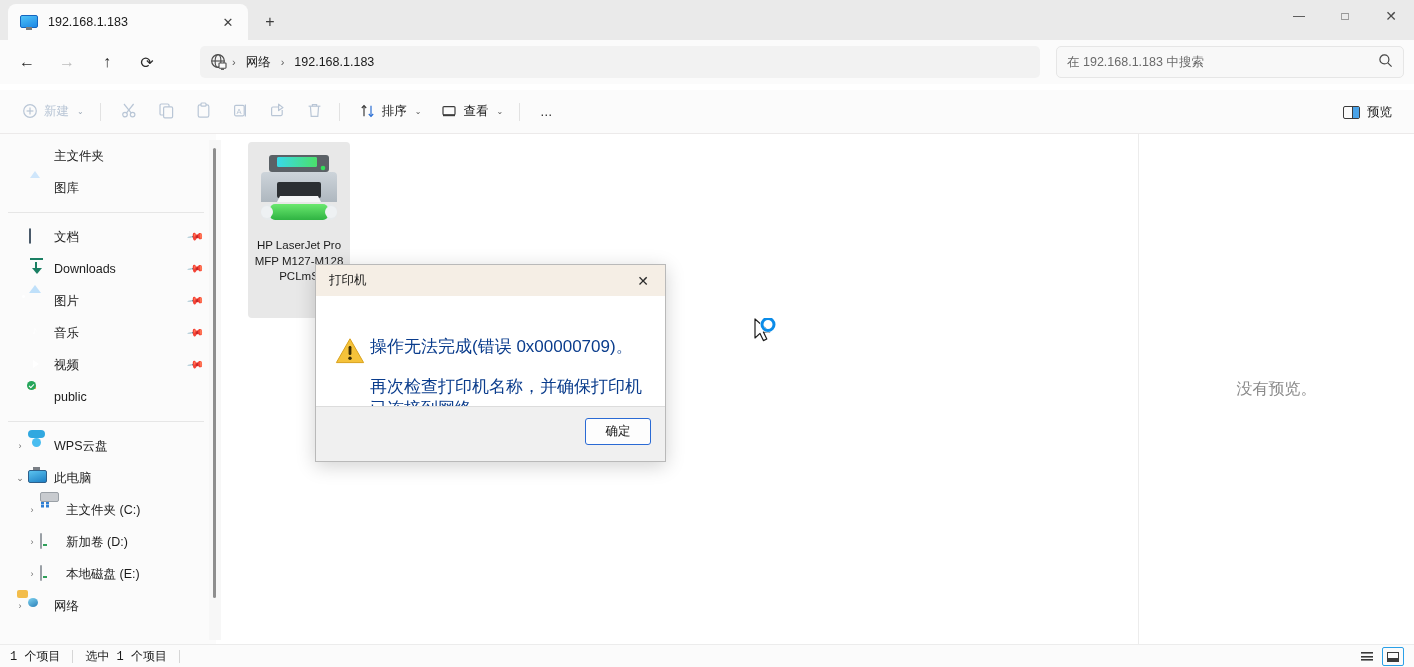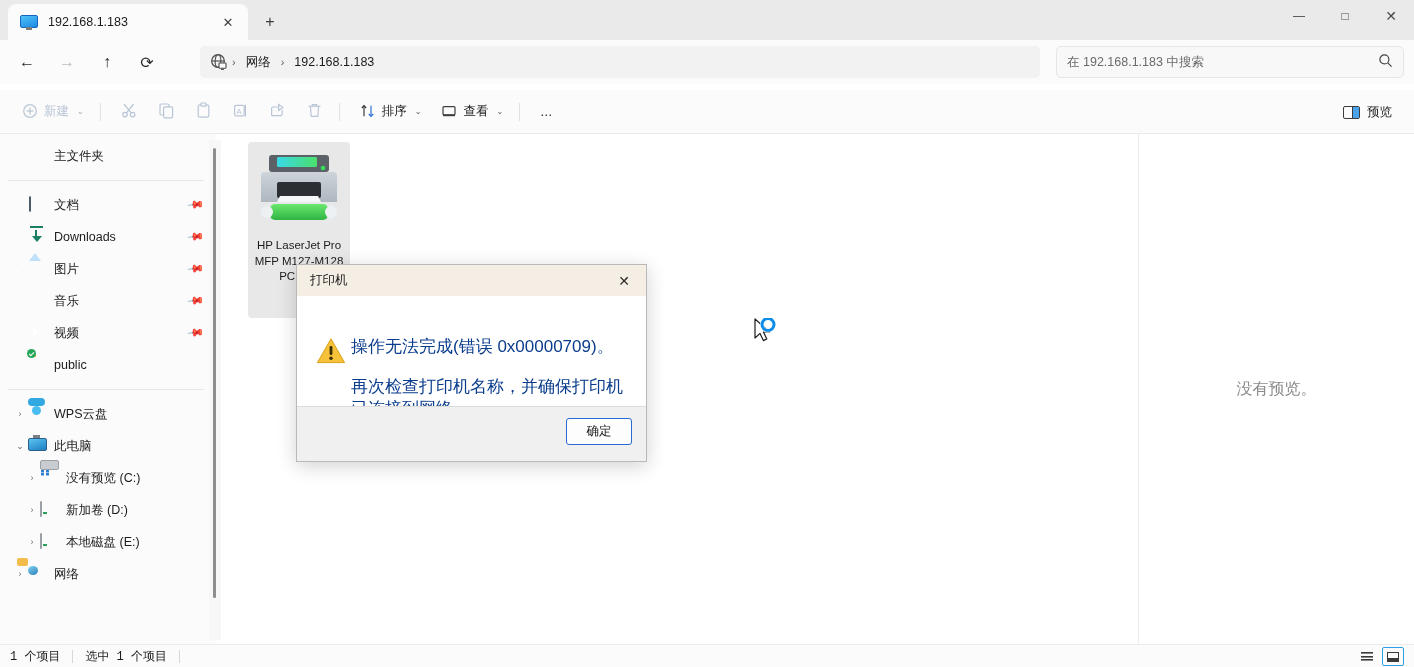--- a/index.html
+++ b/index.html
@@ -258,21 +258,21 @@
       linear-gradient(#3a3a3a,#3a3a3a) 0 3.6px/12px 1.6px no-repeat,
       linear-gradient(#3a3a3a,#3a3a3a) 0 7.2px/12px 1.6px no-repeat; }
   .vt-box { width: 12px; height: 10px; border: 1.6px solid #3a3a3a; position: relative; }
   .vt-box::after { content:""; position:absolute; left:0; right:0; bottom:0; height:2.4px; background:#3a3a3a; }
 
   
   .cursor { position: absolute; left: 752px; top: 318px; width: 34px; height: 34px; }
 
   
   .dialog {
-    position: absolute; left: 296px; top: 264px; width: 351px; height: 198px;
+    position: absolute; left: 315px; top: 264px; width: 351px; height: 198px;
     background: #ffffff; border: 1px solid #b9b9b9;
     box-shadow: 0 4px 18px rgba(0,0,0,0.18);
   }
   .dlg-title {
     height: 31px; background: #f5eee5; display: flex; align-items: center;
     padding-left: 13px; position: relative;
   }
   .dlg-title span.t { font-size: 12.5px; color: #1b1b1b; }
   .dlg-close {
     position: absolute; right: 0; top: 0; width: 44px; height: 31px;
@@ -453,20 +453,25 @@
     </div>
   </div>
 
   <div class="sidebar">
 
     <div class="nav-item" style="margin-top:6px;">
       <span class="chev"></span>
       <span class="nico"><span class="i-home"></span></span>
       <span class="label">主文件夹</span>
     </div>
+    <div class="nav-item">
+      <span class="chev"></span>
+      <span class="nico"><span class="i-gallery"></span></span>
+      <span class="label">图库</span>
+    </div>
 
     <div class="nav-sep"></div>
 
     <div class="nav-item">
       <span class="chev"></span>
       <span class="nico"><span class="i-docs"></span></span>
       <span class="label">文档</span>
       <span class="pin">📌</span>
     </div>
     <div class="nav-item">
@@ -507,21 +512,21 @@
       <span class="label">WPS云盘</span>
     </div>
     <div class="nav-item">
       <span class="chev">⌄</span>
       <span class="nico"><span class="i-pc"></span></span>
       <span class="label">此电脑</span>
     </div>
     <div class="nav-item indent1">
       <span class="chev">›</span>
       <span class="nico"><span class="i-drive-c"></span></span>
-      <span class="label">没有预览 (C:)</span>
+      <span class="label">主文件夹 (C:)</span>
     </div>
     <div class="nav-item indent1">
       <span class="chev">›</span>
       <span class="nico"><span class="i-drive"></span></span>
       <span class="label">新加卷 (D:)</span>
     </div>
     <div class="nav-item indent1">
       <span class="chev">›</span>
       <span class="nico"><span class="i-drive"></span></span>
       <span class="label">本地磁盘 (E:)</span>

